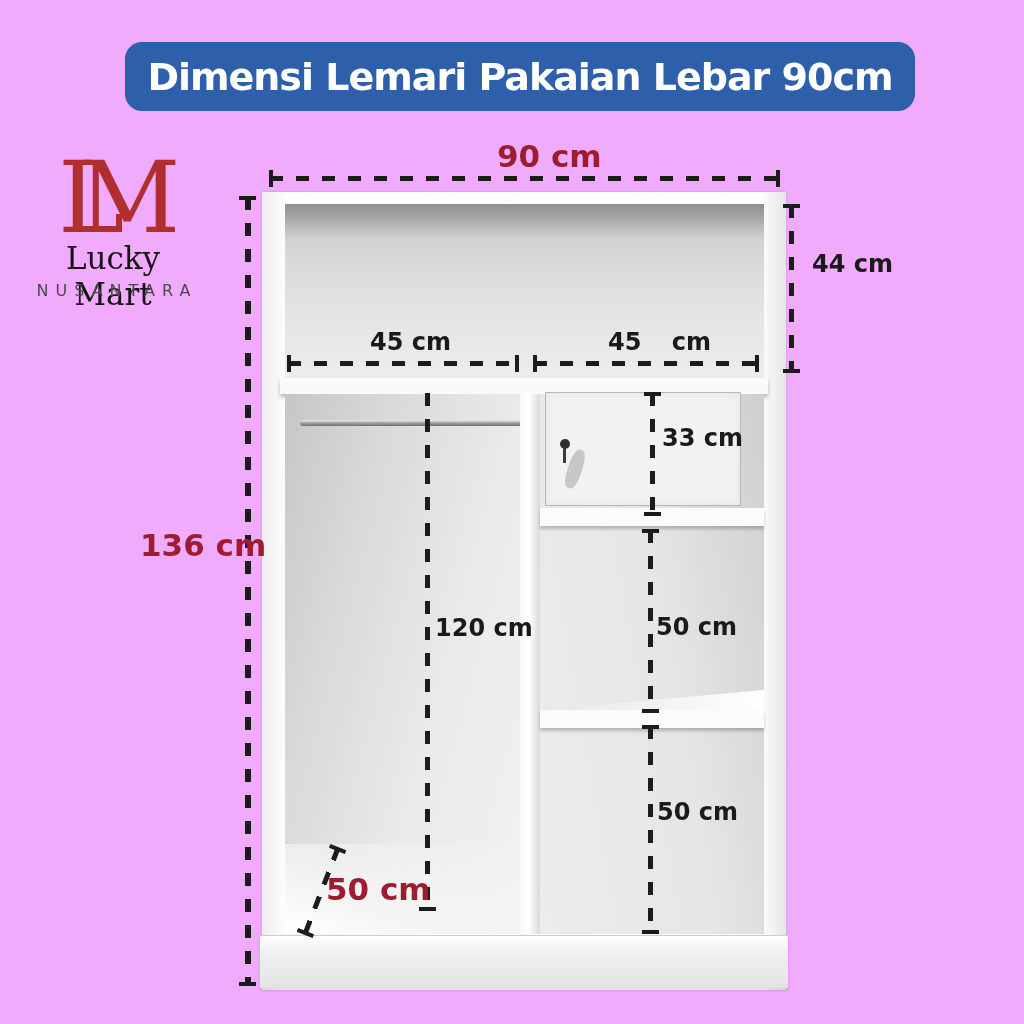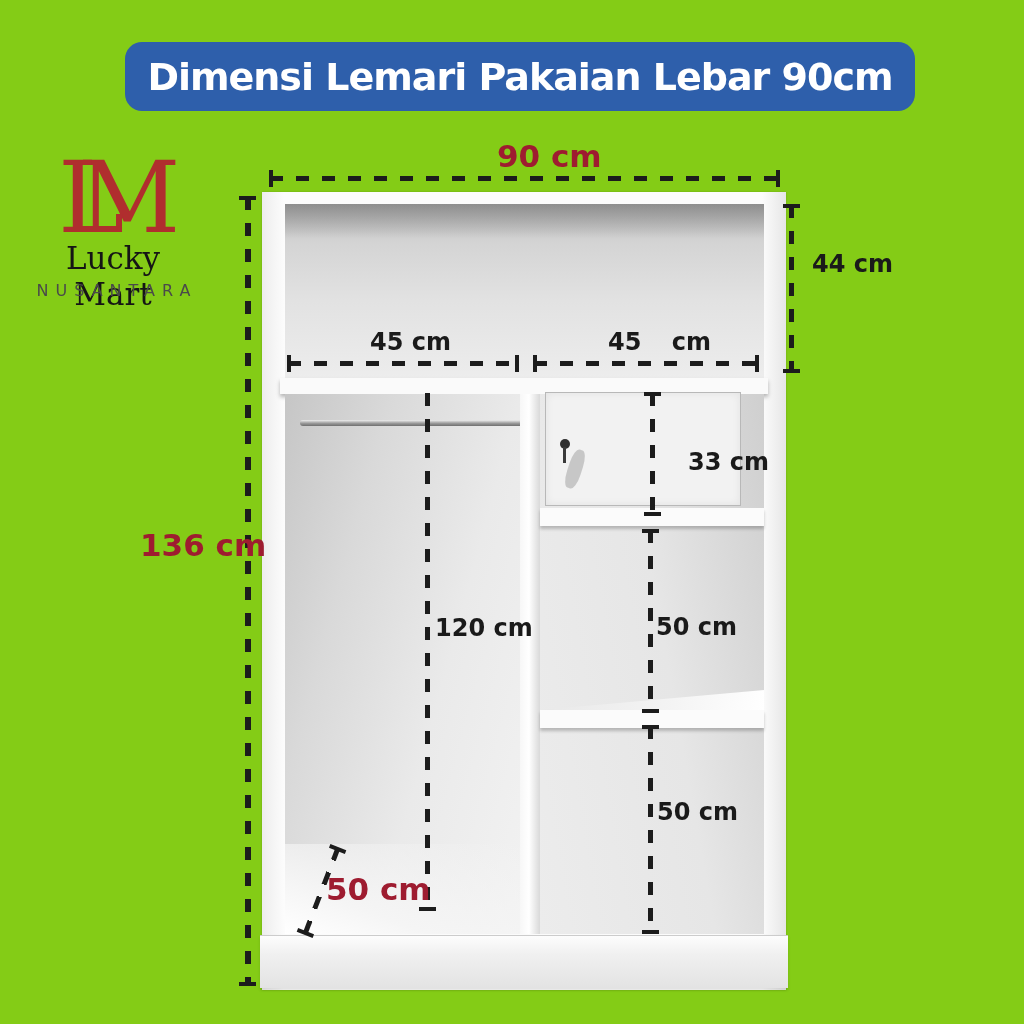--- a/index.html
+++ b/index.html
@@ -1,16 +1,16 @@
 <!DOCTYPE html>
 <html><head>
 <meta charset="utf-8">
 <style>
   html,body{margin:0;padding:0;background:#ffffff;}
-  .stage{position:relative;width:1024px;height:1024px;background:#84cc16;overflow:hidden;
+  .stage{position:relative;width:1024px;height:1024px;background:#f0abfc;overflow:hidden;
          font-family:"DejaVu Sans", sans-serif;}
 
   
   .banner{position:absolute;left:125px;top:42px;width:790px;height:69px;background:#2E5FAB;
           border-radius:17px;display:flex;align-items:center;justify-content:center;}
   .banner-title{color:#ffffff;font-weight:bold;font-size:38px;letter-spacing:-1px;white-space:nowrap;}
 
   
   .logo{position:absolute;left:28px;top:148px;width:170px;height:160px;}
   .monogram{position:absolute;left:30px;top:0;width:120px;height:110px;color:#B02E2E;
@@ -123,20 +123,20 @@
   <div class="dash-v" style="left:245px;top:197px;height:788px;width:6px;"></div>
   <div class="dash-v nocap-top" style="left:425px;top:393px;height:517px;"></div>
   <div class="dash-v" style="left:648px;top:530px;height:182px;"></div>
   <div class="dash-v" style="left:648px;top:726px;height:207px;"></div>
   <div class="dash-v" style="left:319px;top:845px;height:92px;transform:rotate(21deg);"></div>
 
   <div class="dim red" style="left:497px;top:138px;">90 cm</div>
   <div class="dim" style="left:812px;top:250px;">44 cm</div>
   <div class="dim" style="left:370px;top:328px;">45 cm</div>
   <div class="dim wspace" style="left:608px;top:328px;">45 cm</div>
-  <div class="dim" style="left:662px;top:448px;margin-left:26px;">33 cm</div>
+  <div class="dim" style="left:662px;top:424px;">33 cm</div>
   <div class="dim red" style="left:140px;top:527px;width:100px;text-align:right;">136 cm</div>
   <div class="dim" style="left:435px;top:614px;">120 cm</div>
   <div class="dim" style="left:656px;top:613px;">50 cm</div>
   <div class="dim" style="left:657px;top:798px;">50 cm</div>
   <div class="dim red" style="left:326px;top:871px;">50 cm</div>
 
 </div>
 
 </body></html>

